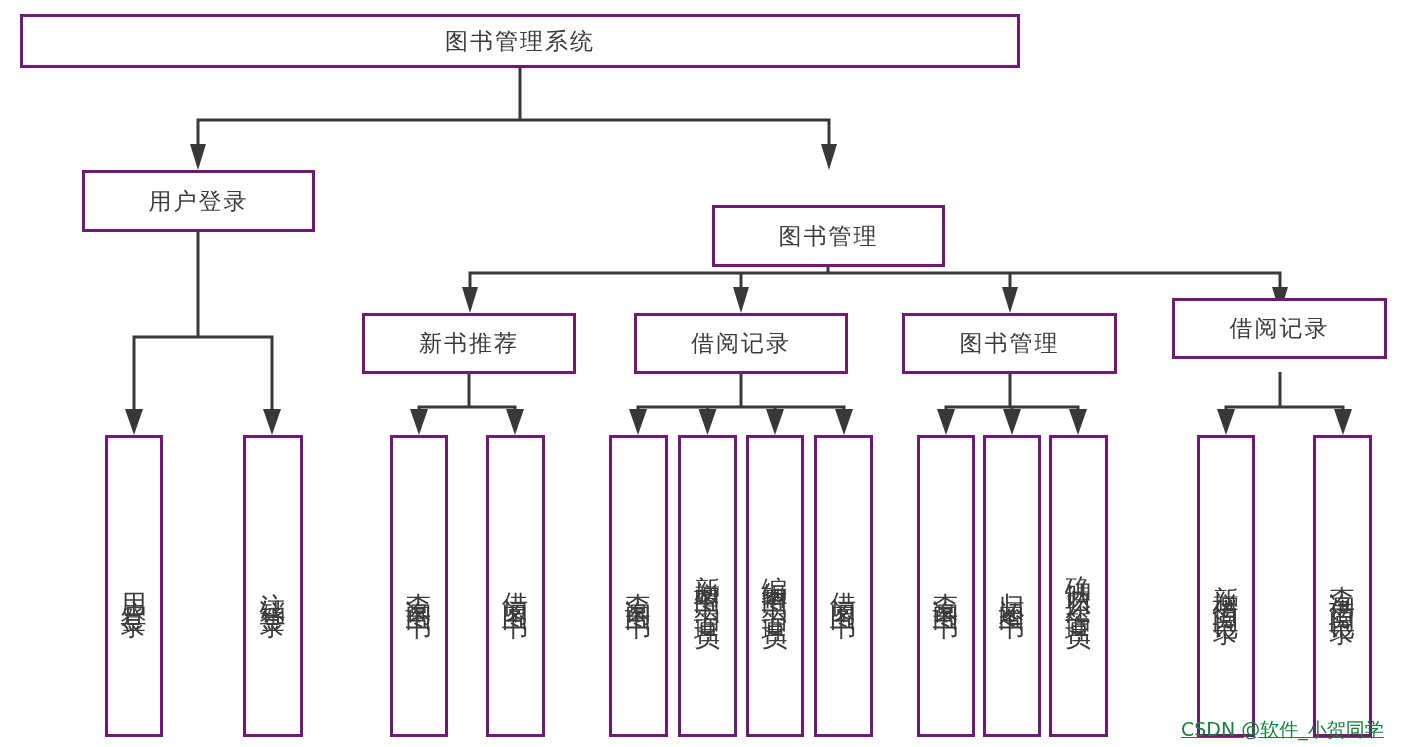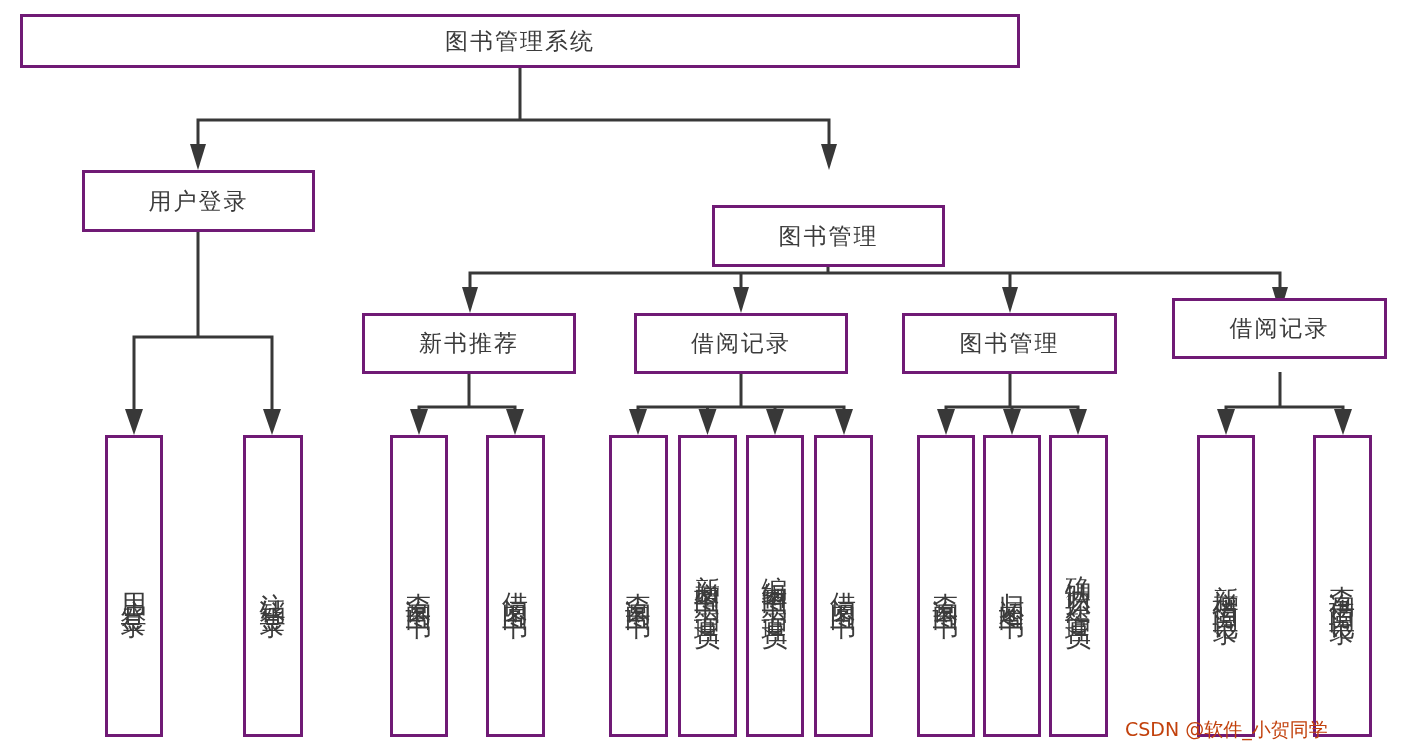--- a/index.html
+++ b/index.html
@@ -53,25 +53,26 @@
   .lf5  { left: 678px; width: 59px; }
   .lf6  { left: 746px; }
   .lf7  { left: 814px; width: 59px; }
   .lf8  { left: 917px; }
   .lf9  { left: 983px; }
   .lf10 { left: 1049px; width: 59px; }
   .lf11 { left: 1197px; }
   .lf12 { left: 1313px; width: 59px; }
   .watermark {
     position: absolute;
-    left: 1125px;
+    left: 1181px;
     top: 717px;
     font-size: 19px;
-    color: #c2410c;
+    color: #15803d;
     white-space: nowrap;
+    text-decoration: underline;
   }
 </style>
 </head>
 <body>
 
 <div class="stage">
 
   <svg class="wires" width="1405" height="747" viewBox="0 0 1405 747" aria-hidden="true">
     <g stroke="#383838" stroke-width="3" fill="none">
 

